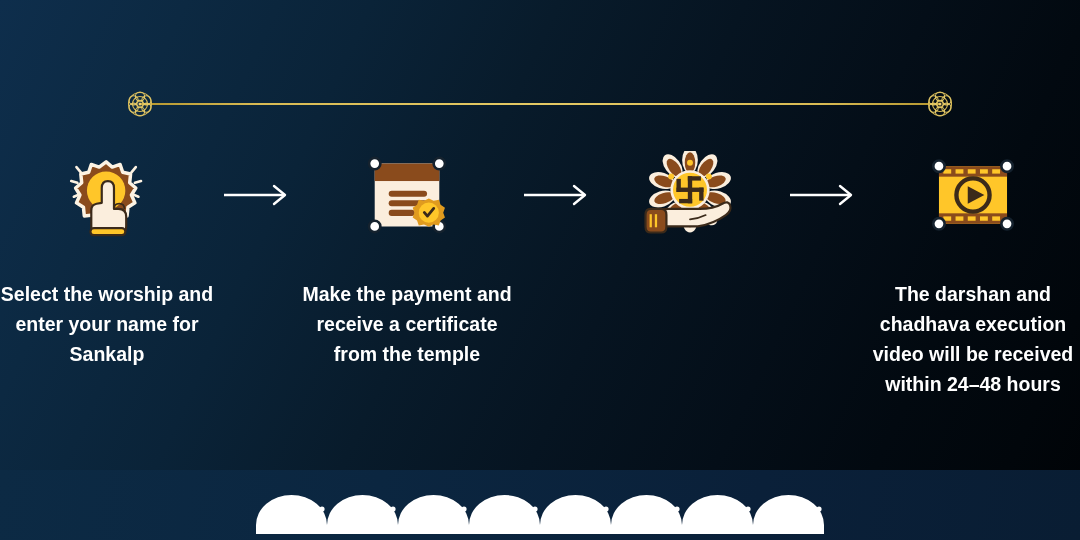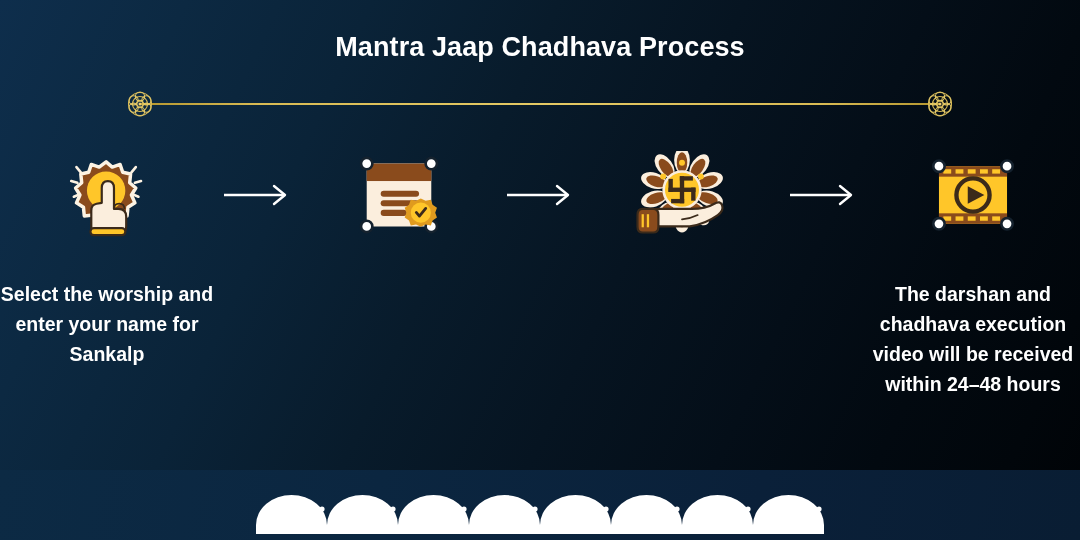--- a/index.html
+++ b/index.html
@@ -126,21 +126,20 @@
     height: 55px;
   }
 </style>
 </head>
 <body>
 
 <div id="stage">
 
   <div id="footer-band"></div>
 
-  <div id="title">Mantra Jaap Chadhava Process</div>
 
   <div id="divider">
     <div class="rule"></div>
 
     <div class="rosette left">
       <svg viewBox="0 0 40 40" width="40" height="40">
         <g fill="none" stroke="#d9bb54" stroke-width="1.1">
           <circle cx="20" cy="20" r="11.5"></circle>
           <circle cx="20" cy="20" r="7.5"></circle>
           <circle cx="20" cy="20" r="3.6"></circle>
@@ -227,20 +226,21 @@
             <circle cx="18" cy="86" r="6.5"></circle>
             <circle cx="92" cy="86" r="6.5"></circle>
           </g>
           <g transform="translate(80,74)">
             <path d="M0 -20 L5.5 -17.5 L11.5 -18.5 L13.5 -12.8 L18.5 -9.5 L16.5 -3.8 L18.5 1.9 L13.5 5.2 L11.5 10.9 L5.5 9.9 L0 12.4 L-5.5 9.9 L-11.5 10.9 L-13.5 5.2 L-18.5 1.9 L-16.5 -3.8 L-18.5 -9.5 L-13.5 -12.8 L-11.5 -18.5 L-5.5 -17.5 Z" fill="#e09b1e"></path>
             <circle cx="0" cy="-3.8" r="11.5" fill="#ffc629"></circle>
             <polyline points="-5.2,-4 -1.6,0.2 5.6,-8.6" fill="none" stroke="#3b2a1a" stroke-width="3.2" stroke-linecap="round" stroke-linejoin="round"></polyline>
           </g>
         </svg>
       </div>
+      <div class="step-caption">Make the payment and receive a certificate from the temple</div>
     </div>
 
     <div class="arrow">
       <svg viewBox="0 0 70 24" width="70" height="24">
         <line x1="2" y1="12" x2="62" y2="12" stroke="#ffffff" stroke-width="2.4"></line>
         <polyline points="52,3 63,12 52,21" fill="none" stroke="#ffffff" stroke-width="2.4" stroke-linecap="round" stroke-linejoin="round"></polyline>
       </svg>
     </div>
 
     <div class="step">

